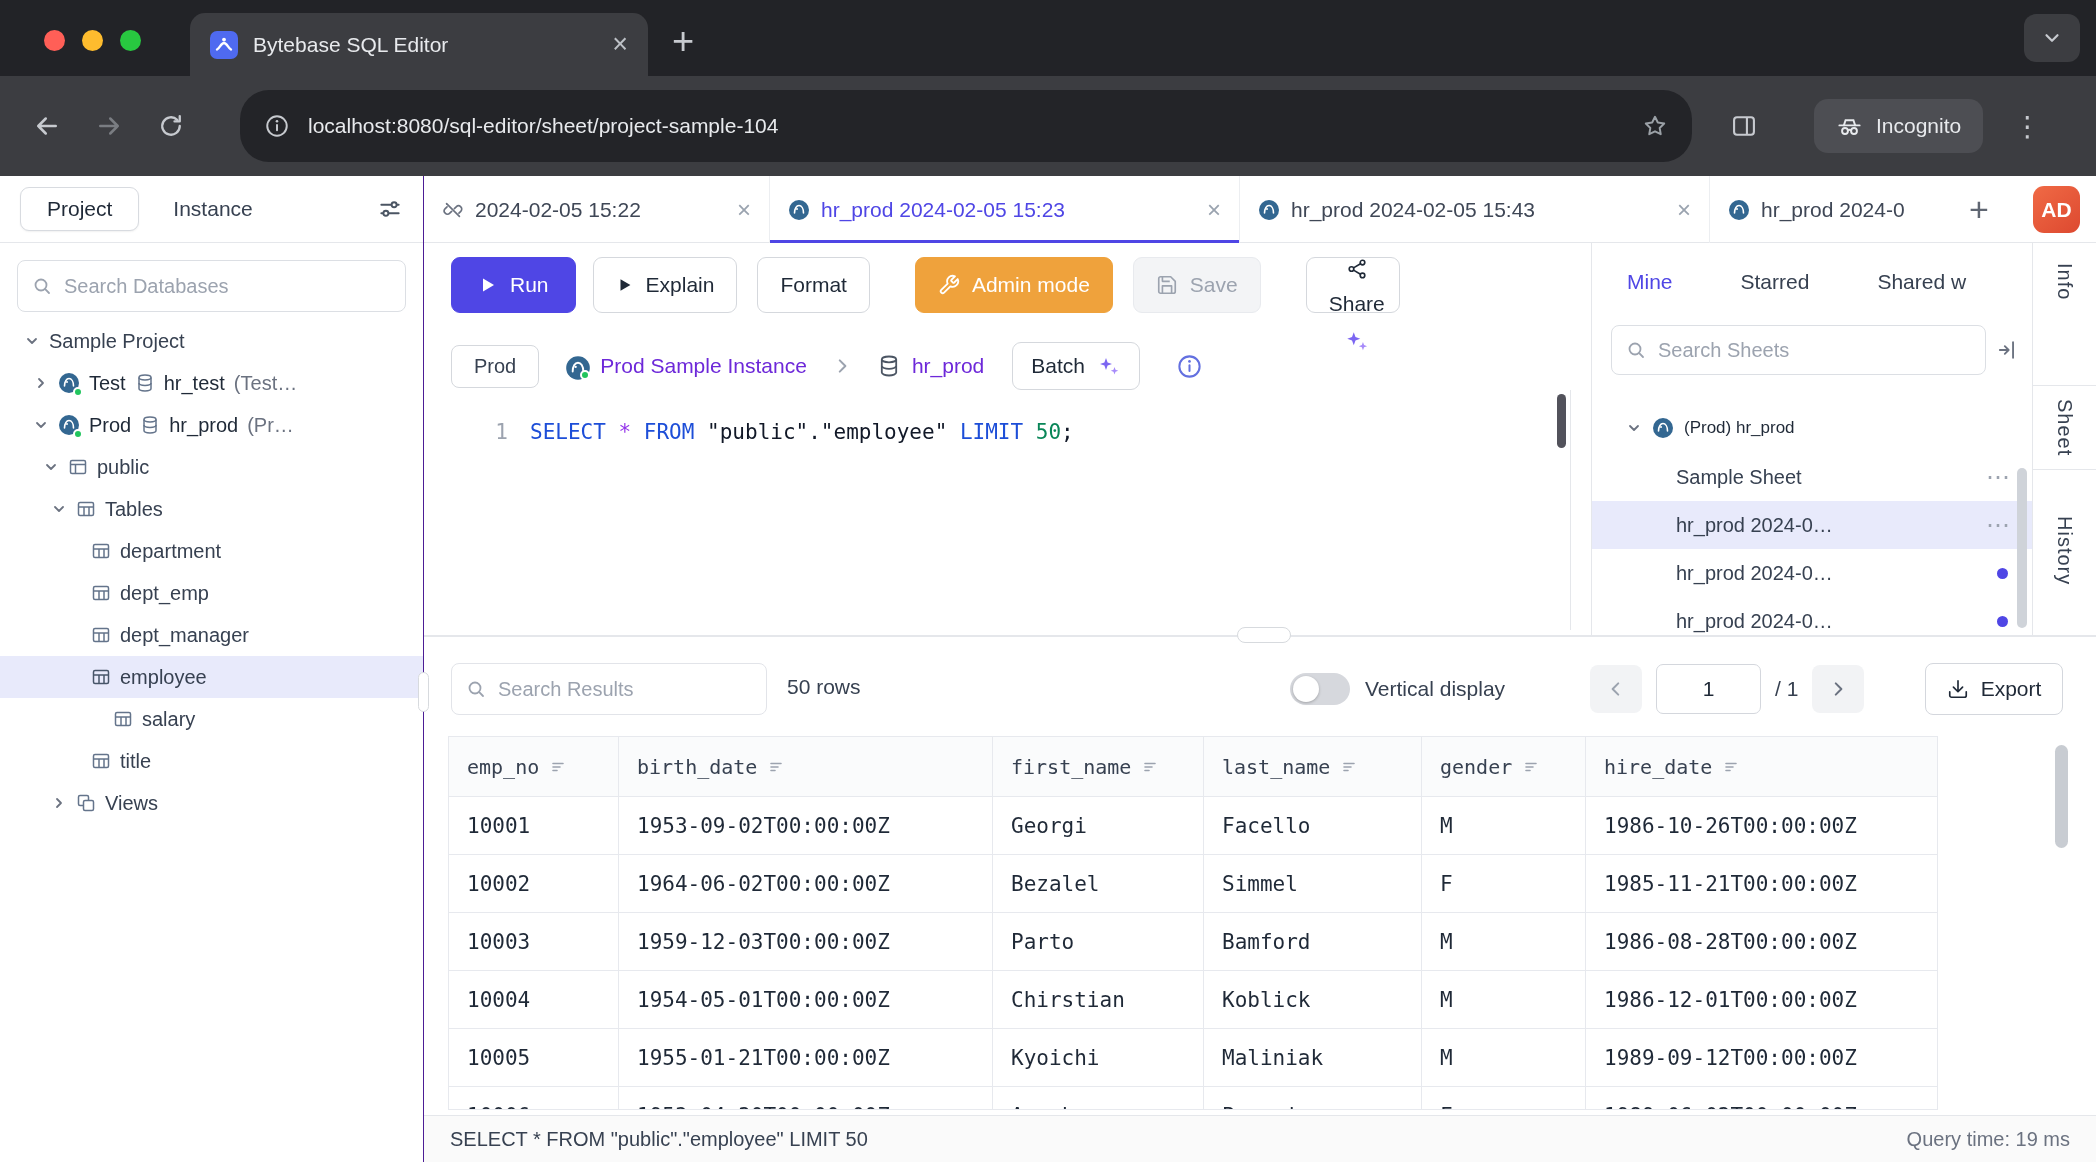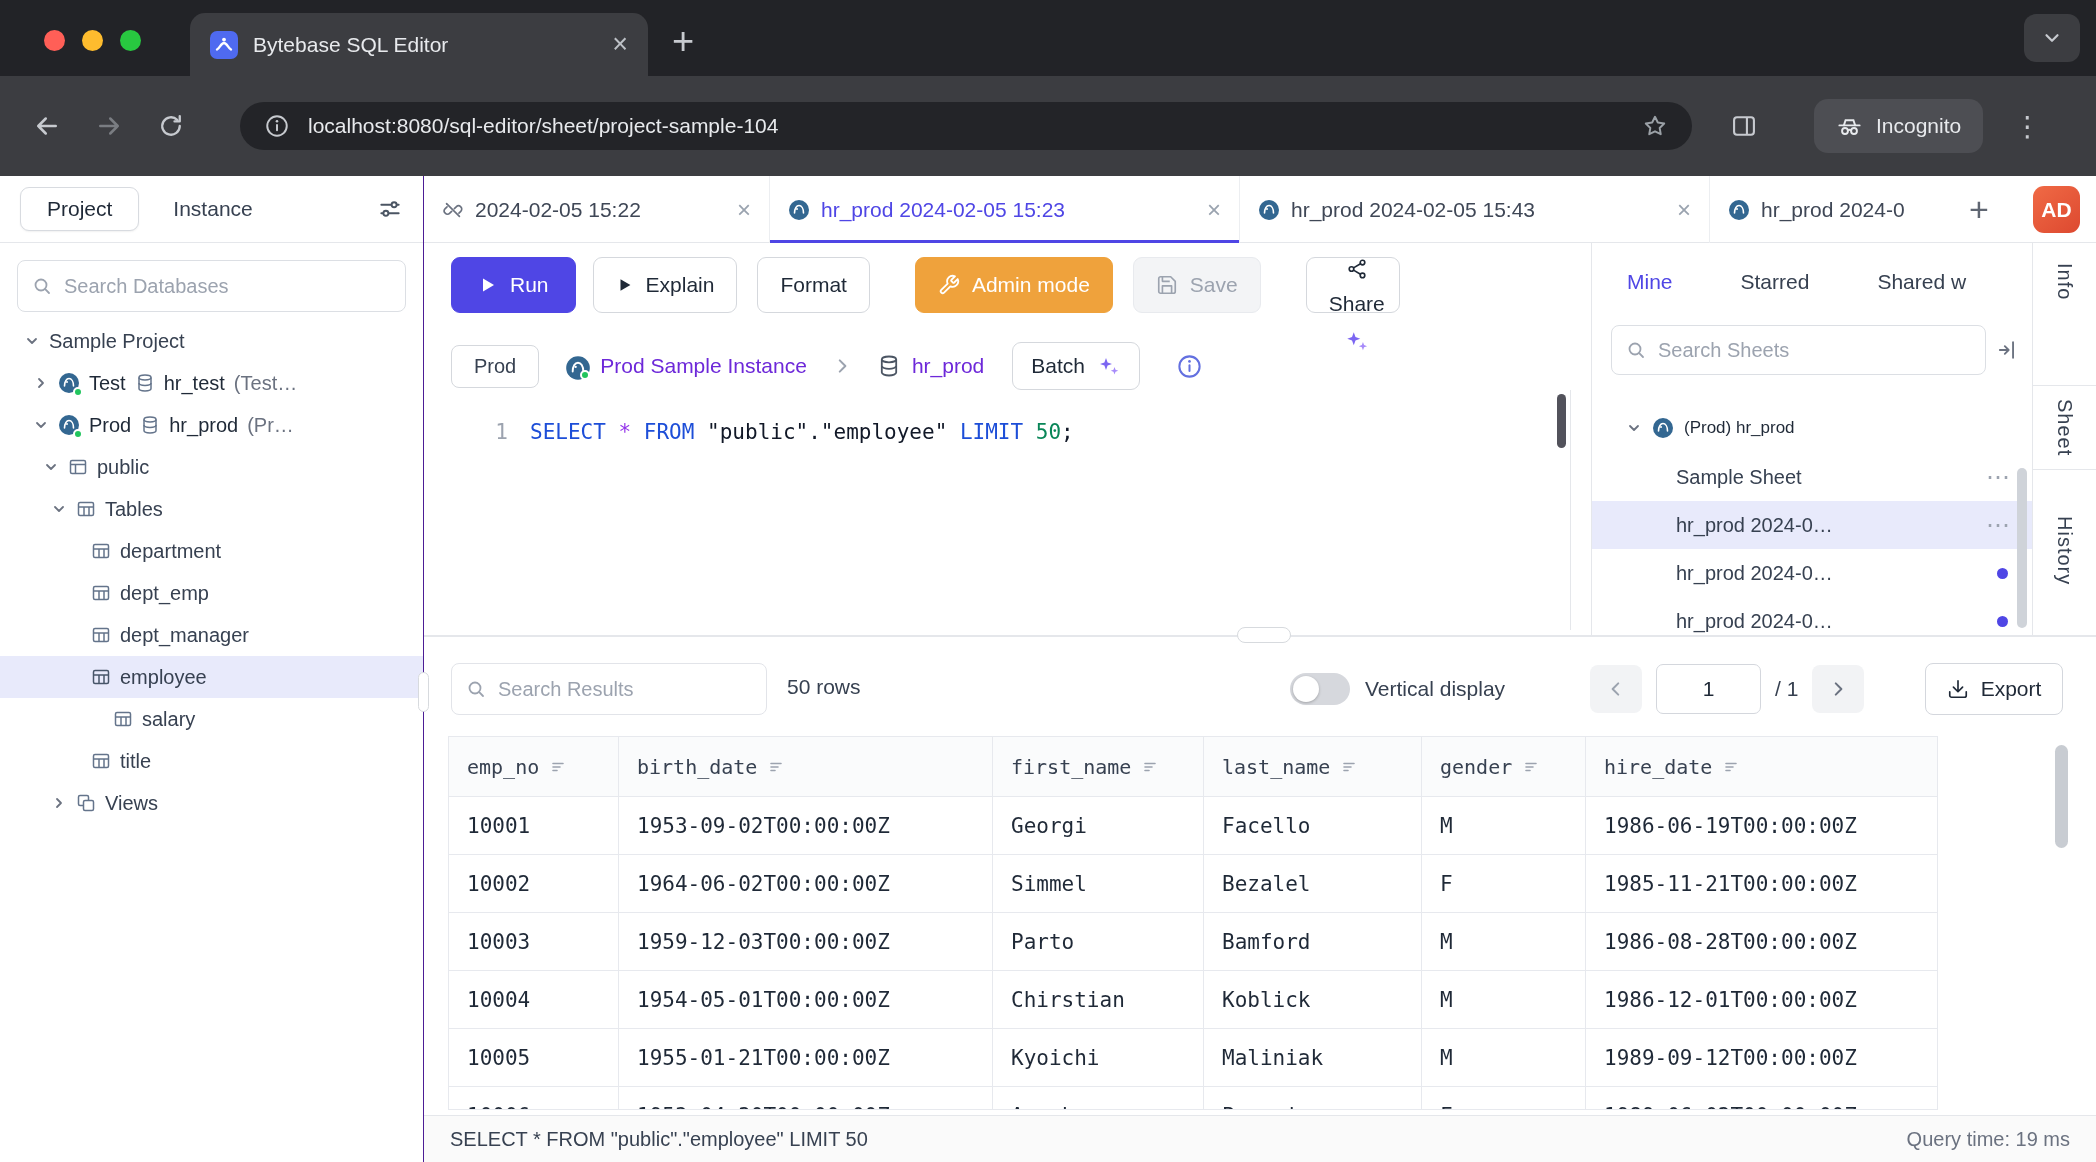--- a/index.html
+++ b/index.html
@@ -16,21 +16,21 @@
   .traffic span { width:21px; height:21px; border-radius:50%; }
   .tl-close{background:#ff5f57}.tl-min{background:#febc2e}.tl-max{background:#28c840}
   .chrome-tab { position:absolute; left:190px; top:13px; width:458px; height:63px; background:#3c3d41; border-radius:15px 15px 0 0; display:flex; align-items:center; gap:15px; padding:0 20px; }
   .chrome-tab .title { color:#e8eaed; font-size:21px; flex:1; white-space:nowrap; overflow:hidden; }
   .x-glyph { color:#bdc1c6; font-size:27px; line-height:1; }
   .newtab { position:absolute; left:672px; top:22px; color:#c7cacf; font-size:38px; font-weight:300; line-height:1; }
   .strip-chevron { position:absolute; right:16px; top:14px; width:56px; height:48px; border-radius:12px; background:#3c3d41; display:flex; align-items:center; justify-content:center; }
 
   #navbar { position:absolute; left:0; top:76px; width:2096px; height:100px; background:#3c3d41; display:flex; align-items:center; padding-left:16px; }
   .nav-ic { width:62px; display:flex; justify-content:center; align-items:center; }
-  .addr { margin-left:38px; width:1452px; height:48px; background:#232428; border-radius:29px; display:flex; align-items:center; padding:0 24px; gap:18px; }
+  .addr { margin-left:38px; width:1452px; height:72px; background:#232428; border-radius:29px; display:flex; align-items:center; padding:0 24px; gap:18px; }
   .addr .url { color:#e8eaed; font-size:21px; flex:1; white-space:nowrap; overflow:hidden; }
   .panel-ic { margin-left:38px; }
   .incog { margin-left:56px; height:54px; border-radius:14px; background:#4d4e53; display:flex; align-items:center; gap:13px; padding:0 22px; color:#e8eaed; font-size:21px; }
   .menu-dots { margin-left:30px; color:#c7cacf; font-size:28px; }
 
   
   #app { position:absolute; left:0; top:176px; width:2096px; height:986px; background:#fff; }
 
   
   #sidebar { position:absolute; left:0; top:0; width:424px; height:986px; border-right:1px solid #4c1d95; background:#fff; }
@@ -643,27 +643,27 @@
               </svg>
             </div>
         </div>
         <div class="tbody">
           <div class="tr">
               <div class="td">10001</div>
               <div class="td">1953-09-02T00:00:00Z</div>
               <div class="td">Georgi</div>
               <div class="td">Facello</div>
               <div class="td">M</div>
-              <div class="td">1986-06-19T00:00:00Z</div>
+              <div class="td">1986-10-26T00:00:00Z</div>
             </div>
             <div class="tr">
               <div class="td">10002</div>
               <div class="td">1964-06-02T00:00:00Z</div>
+              <div class="td">Bezalel</div>
               <div class="td">Simmel</div>
-              <div class="td">Bezalel</div>
               <div class="td">F</div>
               <div class="td">1985-11-21T00:00:00Z</div>
             </div>
             <div class="tr">
               <div class="td">10003</div>
               <div class="td">1959-12-03T00:00:00Z</div>
               <div class="td">Parto</div>
               <div class="td">Bamford</div>
               <div class="td">M</div>
               <div class="td">1986-08-28T00:00:00Z</div>

